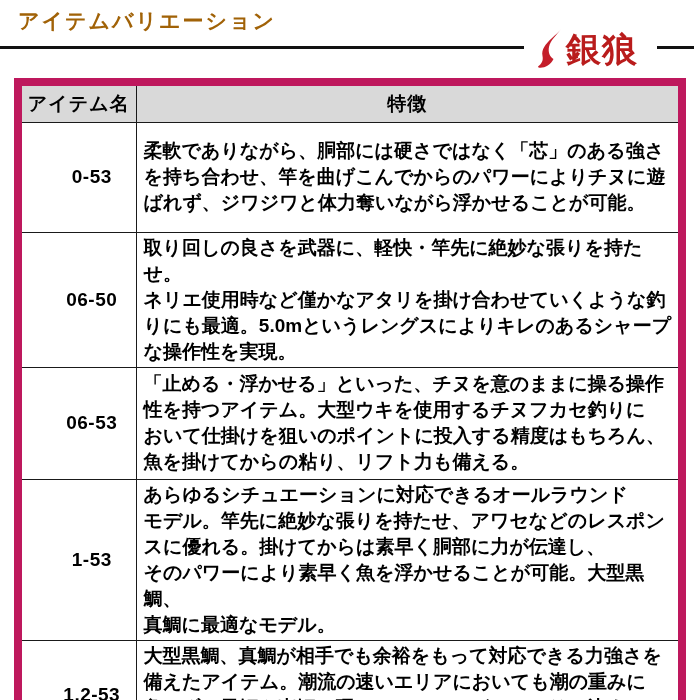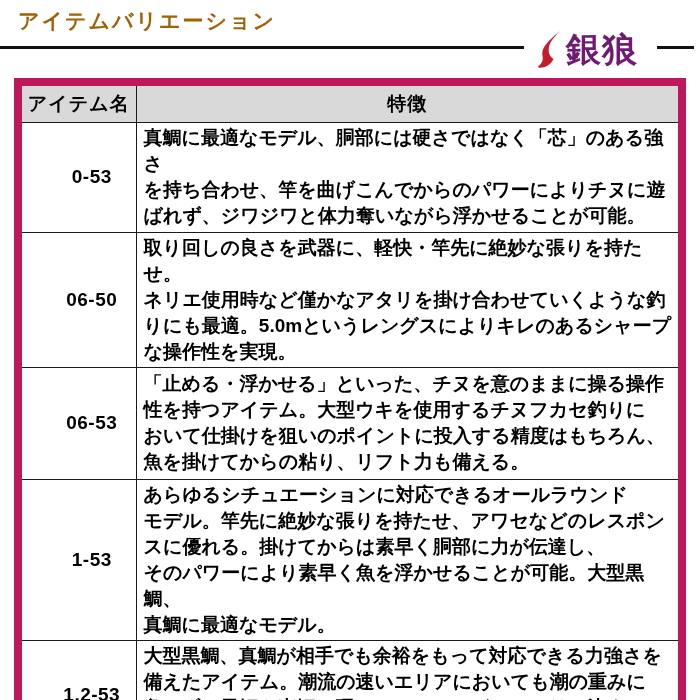--- a/index.html
+++ b/index.html
@@ -28,21 +28,21 @@
   }
   .flame {
     position: absolute; left: 536px; top: 29px;
     width: 28px; height: 40px;
   }
   .brand-text {
     position: absolute; left: 566px; top: 30px;
     width: 92px; height: 40px;
     font-family: "Liberation Serif", serif;
     font-size: 35px; font-weight: 900; letter-spacing: 1px;
-    line-height: 40px; color: #701a75;
+    line-height: 40px; color: #b91c1c;
     transform: scaleY(0.98);
     white-space: nowrap;
   }
 
   
   table.spec {
     position: absolute; left: 14px; top: 78px;
     width: 672px;
     border-collapse: collapse;
     table-layout: fixed;
@@ -108,21 +108,21 @@
       </colgroup>
     <thead>
       <tr>
         <th>アイテム名</th>
         <th>特徴</th>
       </tr>
     </thead>
     <tbody>
       <tr>
         <td class="item">0-53</td>
-        <td class="feat">真鯛に最適なモデル、胴部には硬さではなく「芯」のある強さ
+        <td class="feat">柔軟でありながら、胴部には硬さではなく「芯」のある強さ
 を持ち合わせ、竿を曲げこんでからのパワーによりチヌに遊
 ばれず、ジワジワと体力奪いながら浮かせることが可能。</td>
       </tr>
       <tr>
         <td class="item">06-50</td>
         <td class="feat">取り回しの良さを武器に、軽快・竿先に絶妙な張りを持たせ。
 ネリエ使用時など僅かなアタリを掛け合わせていくような釣
 りにも最適。5.0mというレングスによりキレのあるシャープ
 な操作性を実現。</td>
       </tr>

